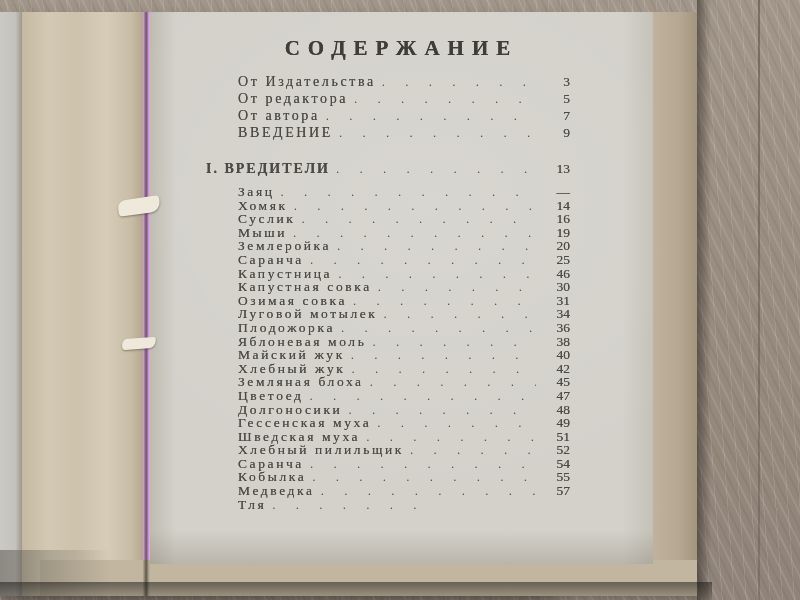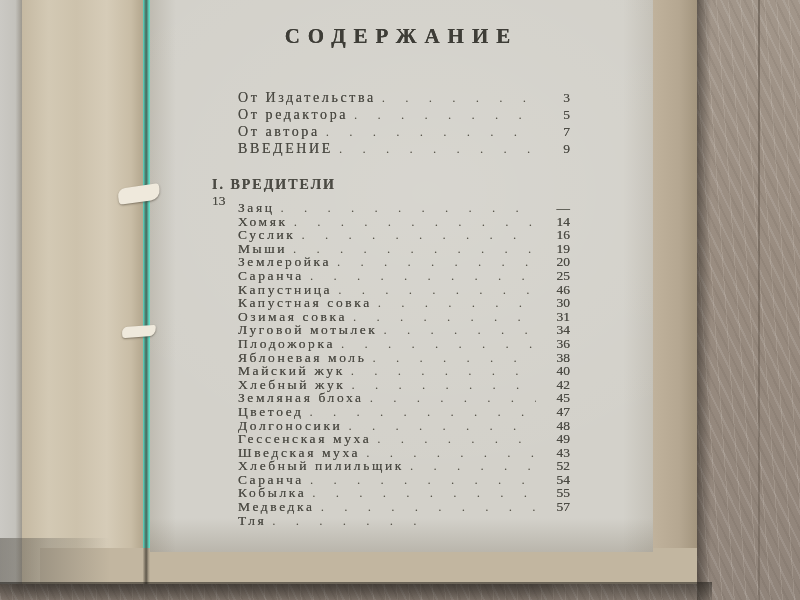--- a/index.html
+++ b/index.html
@@ -27,22 +27,22 @@
   .book-edge-shadow{
     position:absolute;top:0;bottom:0;left:697px;width:14px;
     background:linear-gradient(90deg,rgba(35,30,25,.50),rgba(35,30,25,0));
   }
   .bottom-shadow{
     position:absolute;left:0;top:582px;width:712px;height:18px;
     background:linear-gradient(180deg,rgba(28,26,22,.55),rgba(28,26,22,.15));
   }
   
   .book{
-    position:absolute;left:0;top:0;width:562px;height:584px;
-    background:#5eead4;
+    position:absolute;left:0;top:12px;width:562px;height:584px;
+    background:#f0abfc;
     border-bottom-right-radius:40px;
     box-shadow:10px 8px 16px rgba(35,30,25,.35);
   }
   .left-page-edge{
     position:absolute;left:0;top:0;width:22px;height:100%;
     background:linear-gradient(90deg,#cbc9c4 0%,#c4c2bc 70%,#9d988e 100%);
   }
   .page-stack-band{
     position:absolute;left:22px;top:0;width:121px;height:100%;
     background:linear-gradient(90deg,
@@ -84,26 +84,26 @@
   }
   .tear-1{left:118px;top:186px;width:42px;height:16px;border-radius:8px 3px 10px 4px;transform:rotate(-8deg);}
   .tear-2{left:122px;top:326px;width:34px;height:11px;border-radius:6px 2px 8px 3px;transform:rotate(-4deg);}
   
   .content{position:absolute;left:150px;top:0;width:503px;height:552px;color:#4b4a43;}
   .toc-title{
     position:absolute;left:0;top:24px;width:100%;
     text-align:center;font-weight:bold;font-size:21px;letter-spacing:8px;
     color:#3e3d37;text-shadow:0 0 .5px #3e3d37;
   }
-  .toc-block{position:absolute;left:88px;width:332px;margin-top:28px;}
+  .toc-block{position:absolute;left:88px;width:332px;}
   .front-block{top:62px;}
   .toc-row{display:flex;align-items:baseline;white-space:nowrap;}
   .front-block .toc-row{height:17px;font-size:14px;letter-spacing:2.6px;}
   .section-block{top:149px;left:56px;width:364px;}
-  .section-block .toc-row{height:16px;font-size:14px;flex-direction:column;}
+  .section-block .toc-row{height:16px;font-size:14px;}
   .section-block .lbl{font-weight:bold;letter-spacing:2px;}
   .items-block{top:172px;}
   .items-block .toc-row{height:13.6px;font-size:13.5px;letter-spacing:2.6px;}
   .lbl{flex:0 0 auto;text-shadow:0 0 .4px rgba(75,74,67,.8);}
   .dots{
     flex:1 1 auto;overflow:hidden;height:1em;
     margin-left:6px;margin-right:4px;letter-spacing:8.5px;
     font-size:13px;color:#565349;
   }
   .dots::after{content:". . . . . . . . . . . . . . . . . . . . . . . . . . . . . . . . . .";}
@@ -278,21 +278,21 @@
 
         <div class="toc-row">
           <span class="lbl">Гессенская муха</span>
           <span class="dots"></span>
           <span class="pg">49</span>
         </div>
 
         <div class="toc-row">
           <span class="lbl">Шведская муха</span>
           <span class="dots"></span>
-          <span class="pg">43</span>
+          <span class="pg">51</span>
         </div>
 
         <div class="toc-row">
           <span class="lbl">Хлебный пилильщик</span>
           <span class="dots"></span>
           <span class="pg">52</span>
         </div>
 
         <div class="toc-row">
           <span class="lbl">Саранча</span>

